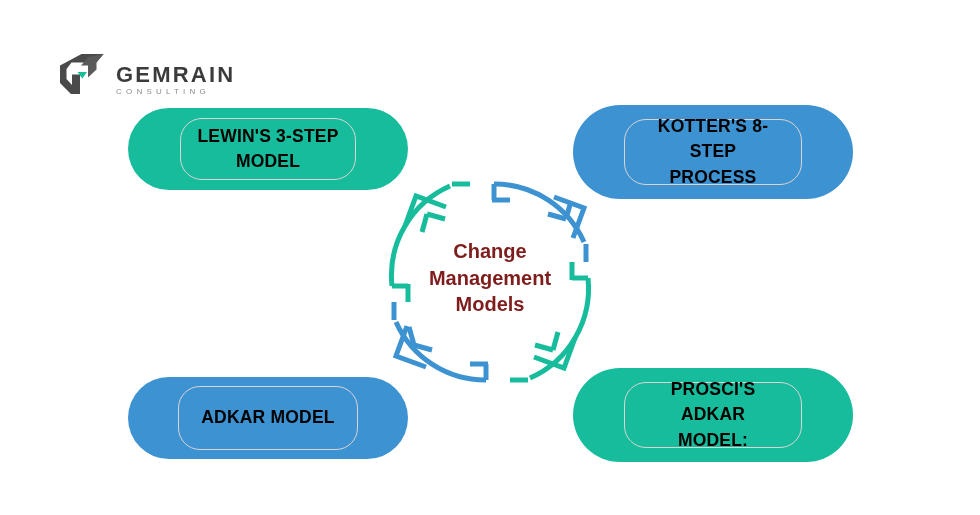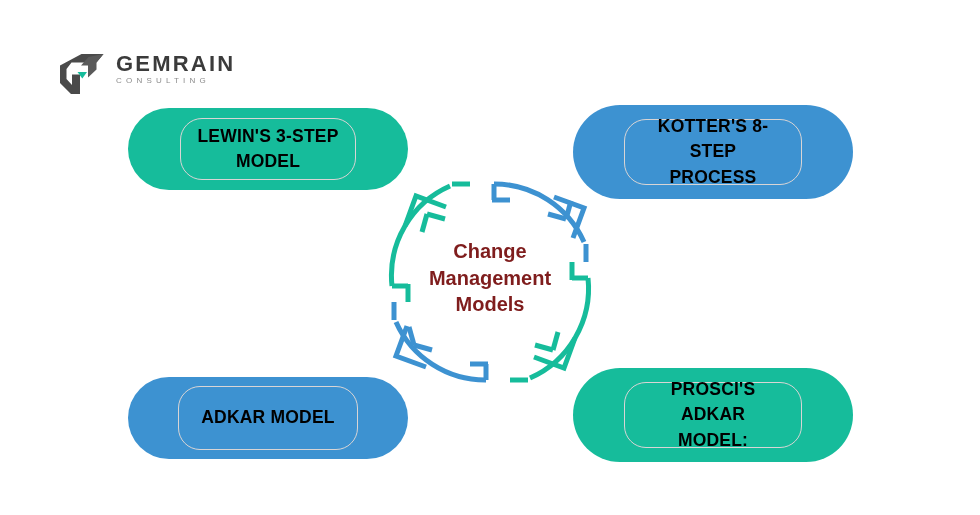--- a/index.html
+++ b/index.html
@@ -17,21 +17,21 @@
     background: #ffffff;
     overflow: hidden;
   }
 
   
   #logo {
     position: absolute;
     left: 58px;
     top: 52px;
     display: flex;
-    align-items: flex-start;
+    align-items: flex-end;
     gap: 10px;
   }
   #logo-mark { width: 48px; height: 44px; display: block; }
   #logo-text { display: flex; flex-direction: column; justify-content: center; }
   #logo-name {
     font-family: "Liberation Sans", sans-serif;
     font-weight: bold;
     font-size: 22px;
     letter-spacing: 2.2px;
     color: #3b3b3b;

